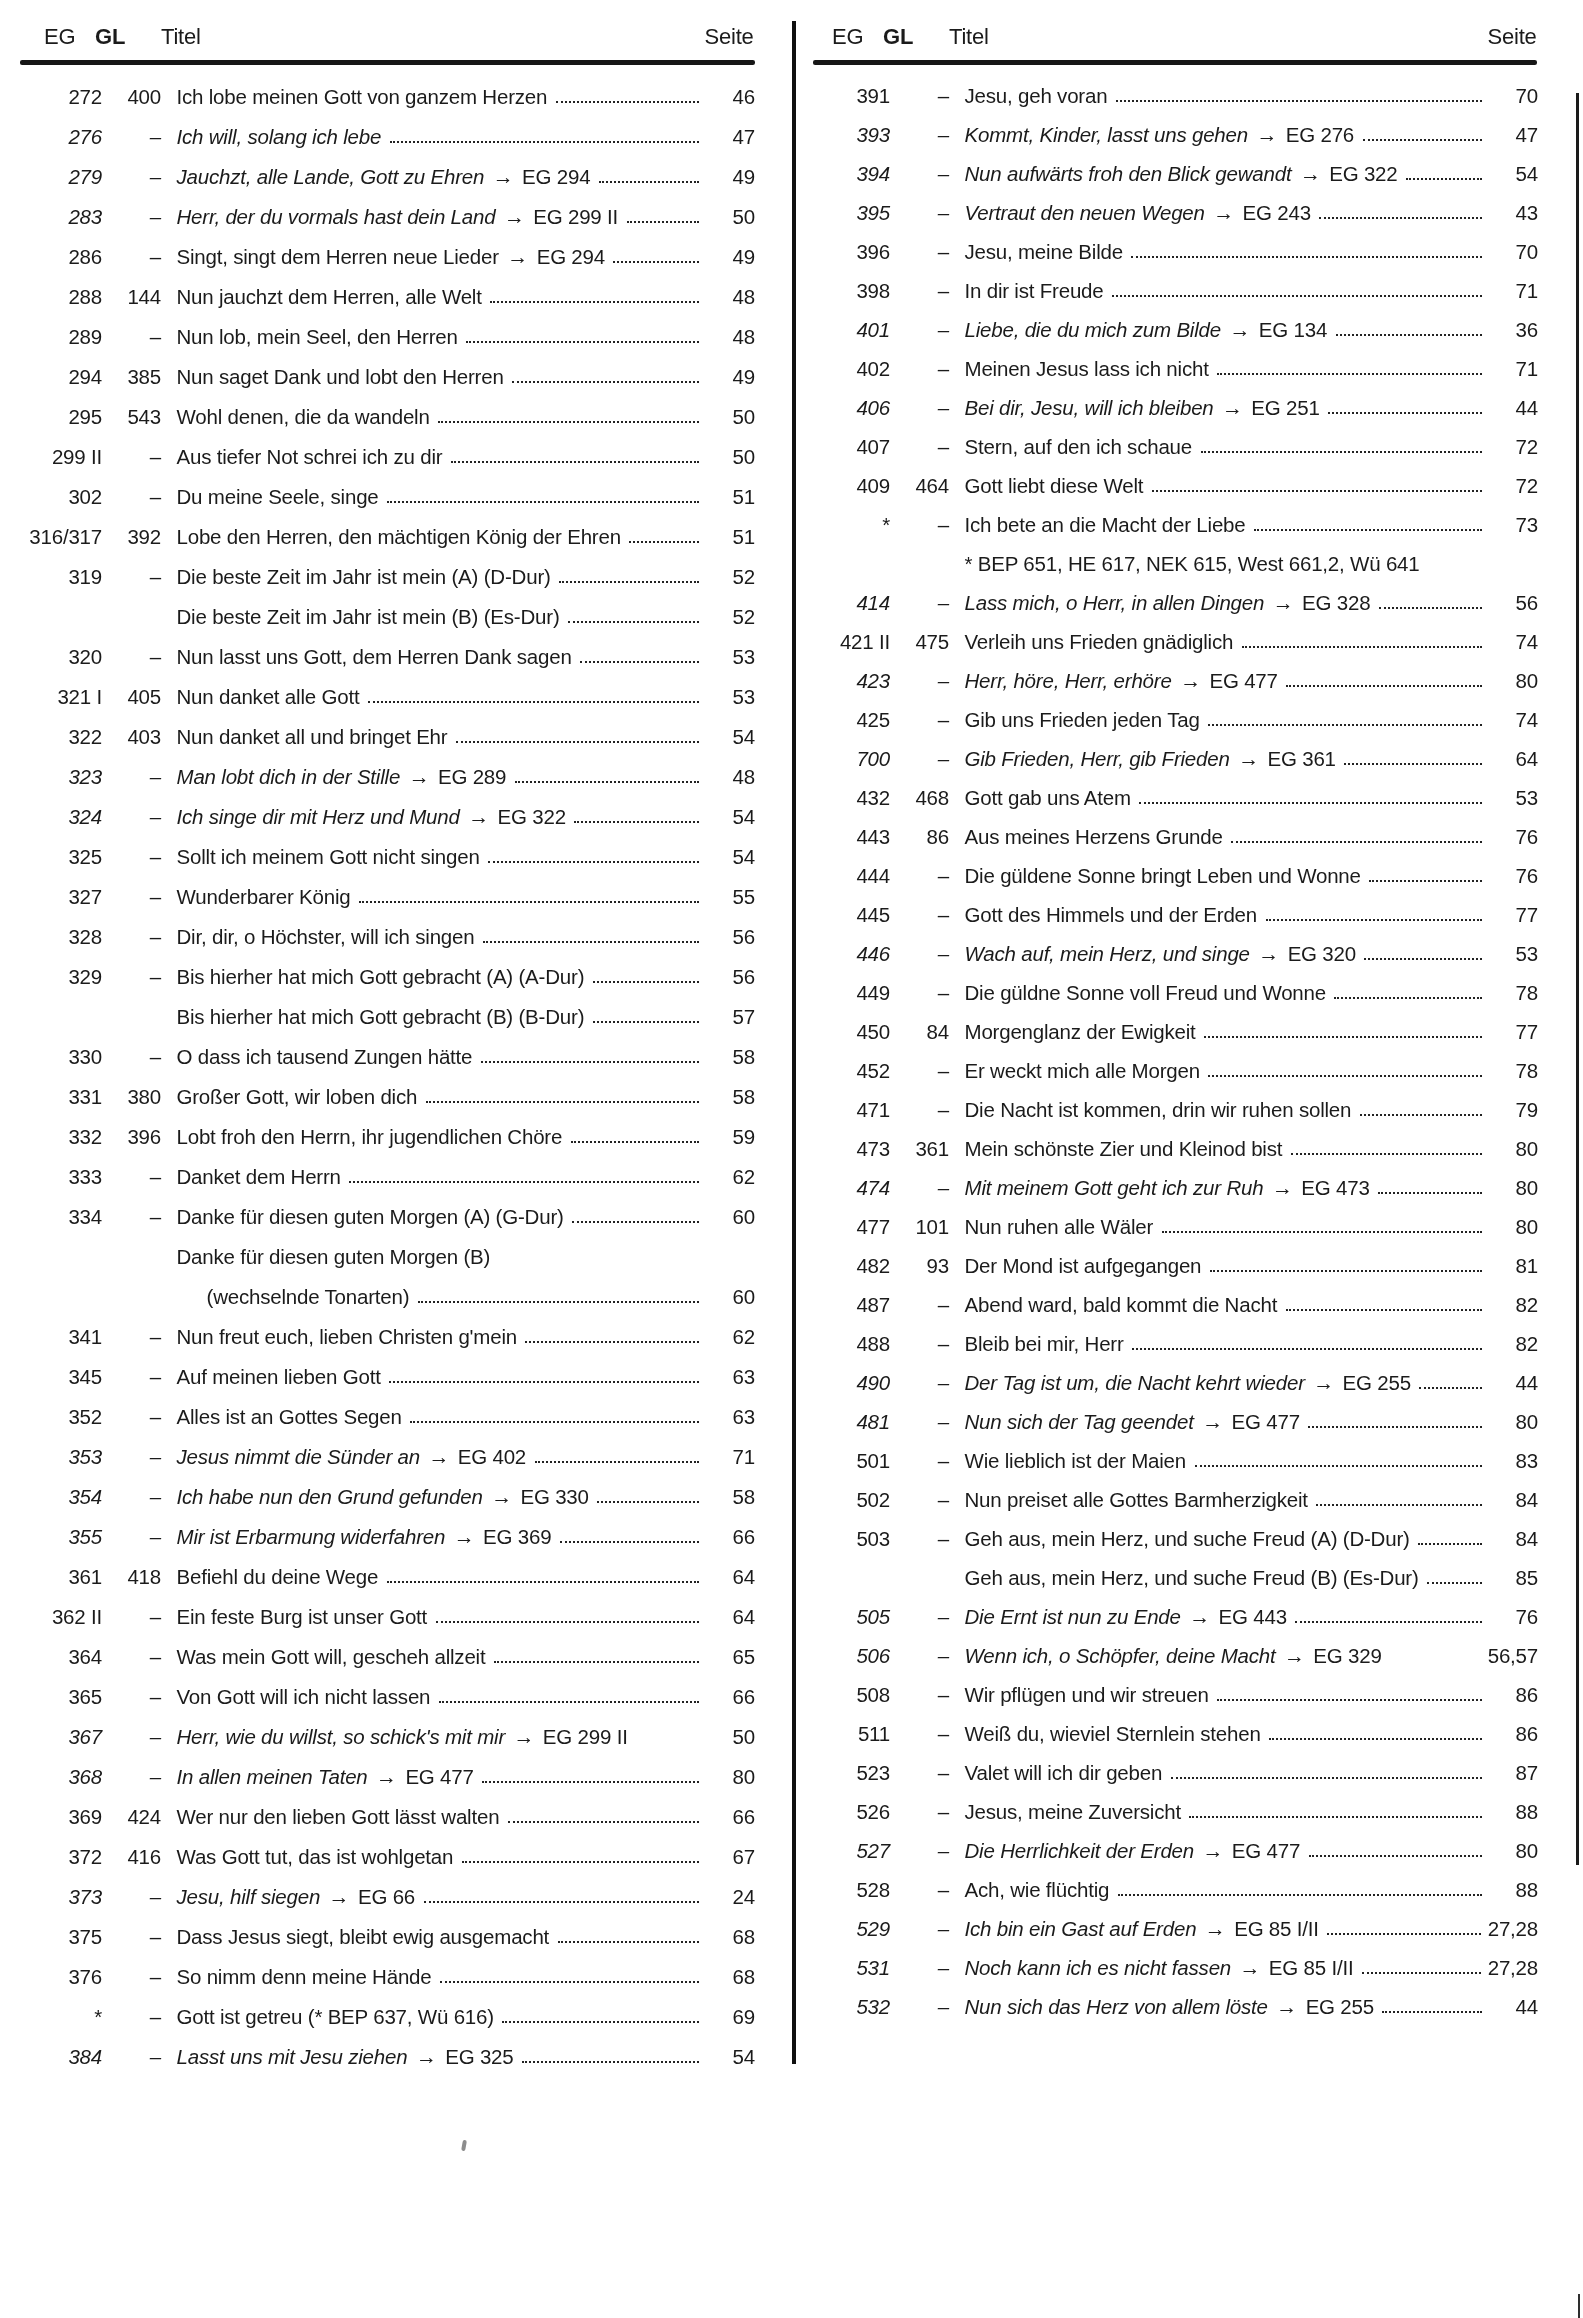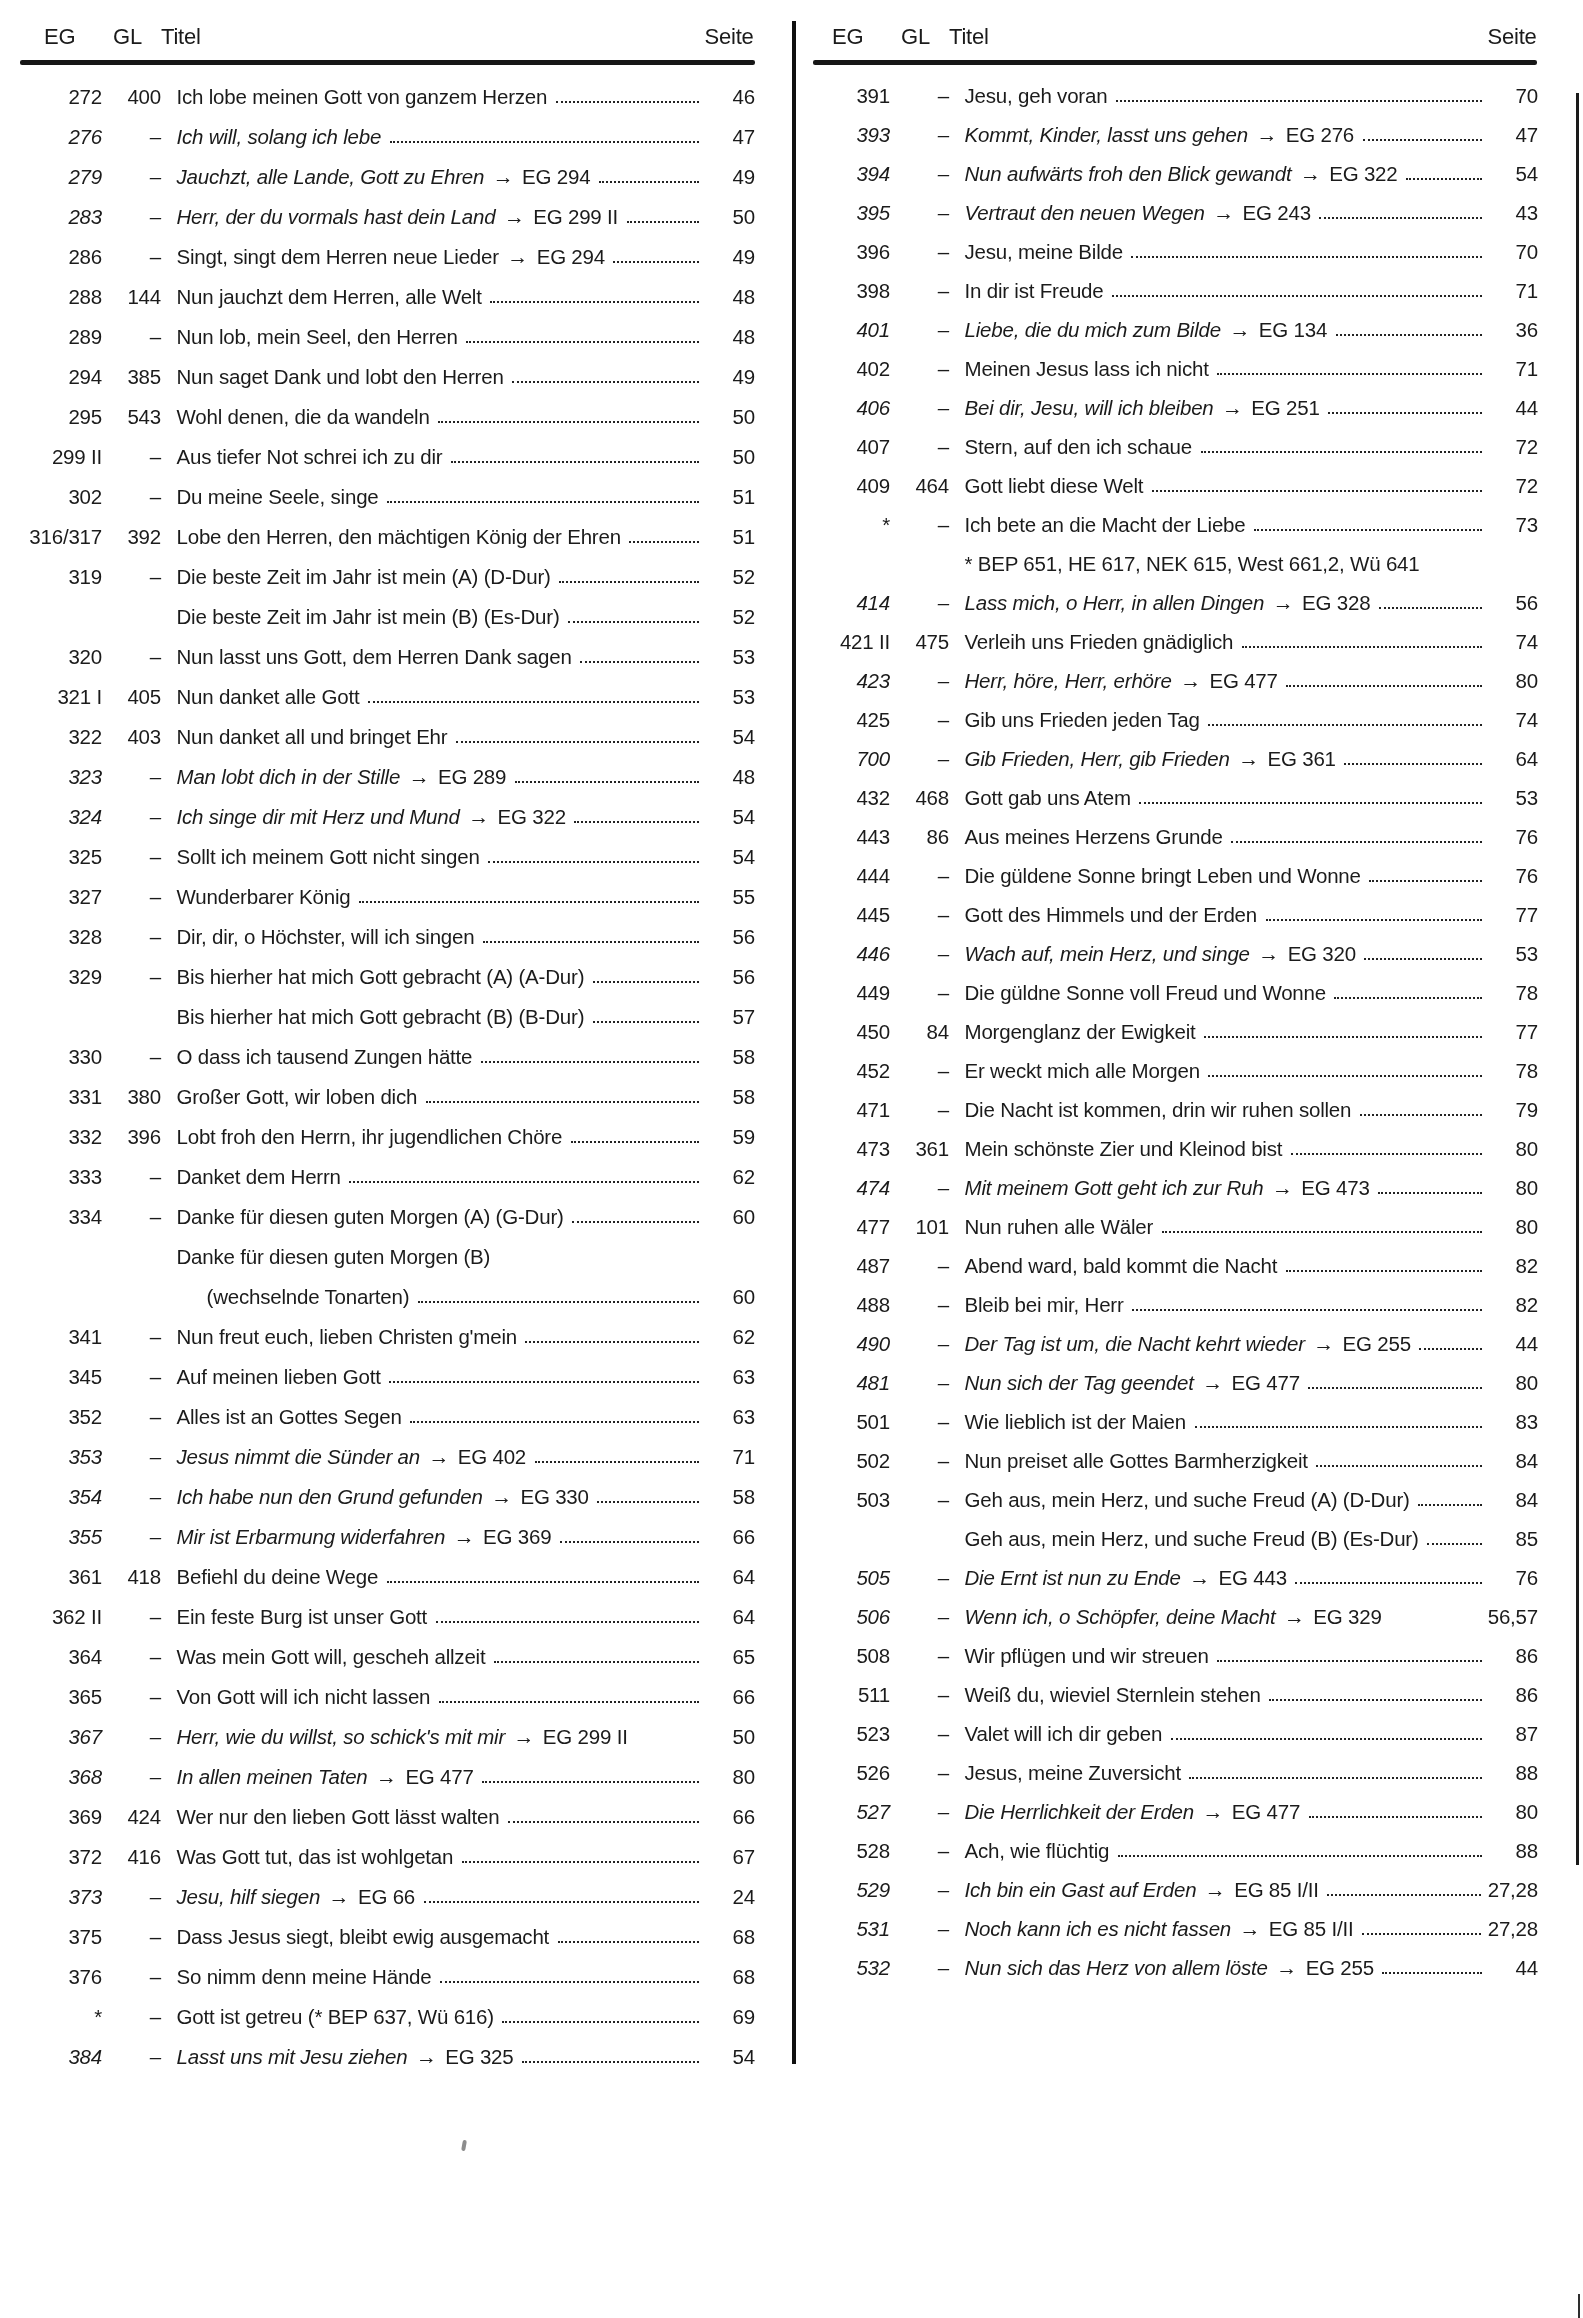--- a/index.html
+++ b/index.html
@@ -13,21 +13,21 @@
     color: #1b1b1b;
   }
   .col { position: absolute; top: 0; height: 2117px; }
   #col0 { left: 0px;    width: 755px; --rowh: 40px; }
   #col1 { left: 788px; width: 750px; --rowh: 39px; }
 
   .colhead { position: absolute; top: 24px; left: 0; right: 0; height: 31px;
              font-size: 22px; letter-spacing: -0.2px; }
   .colhead span { position: absolute; white-space: nowrap; }
   .h-eg    { left: 44px; }
-  .h-gl    { left: 113px; }
+  .h-gl    { left: 95px; font-weight: bold; }
   .h-titel { left: 161px; }
   .h-seite { right: 1.4px; }
 
   .rule { position: absolute; top: 60px; height: 5px; background: #161616; border-radius: 2.1px; }
   #col0 .rule { left: 20px; right: 0; }
   #col1 .rule { left: 25.4px; right: 1.4px; }
 
   .rows { position: absolute; top: 69px; left: 17px; right: 0; }
   .row  { display: flex; align-items: flex-end; height: var(--rowh); white-space: nowrap; }
   .cell { line-height: 24px; font-size: 20.5px; letter-spacing: -0.2px; }
@@ -627,20 +627,27 @@
         <span class="cell page">80</span>
       </div>
       <div class="row">
         <span class="cell eg">477</span>
         <span class="cell gl">101</span>
         <span class="cell title"><span>Nun ruhen alle Wäler</span></span>
         <span class="leader"></span>
         <span class="cell page">80</span>
       </div>
       <div class="row">
+        <span class="cell eg">482</span>
+        <span class="cell gl">93</span>
+        <span class="cell title"><span>Der Mond ist aufgegangen</span></span>
+        <span class="leader"></span>
+        <span class="cell page">81</span>
+      </div>
+      <div class="row">
         <span class="cell eg">487</span>
         <span class="cell gl">–</span>
         <span class="cell title"><span>Abend ward, bald kommt die Nacht</span></span>
         <span class="leader"></span>
         <span class="cell page">82</span>
       </div>
       <div class="row">
         <span class="cell eg">488</span>
         <span class="cell gl">–</span>
         <span class="cell title"><span>Bleib bei mir, Herr</span></span>

